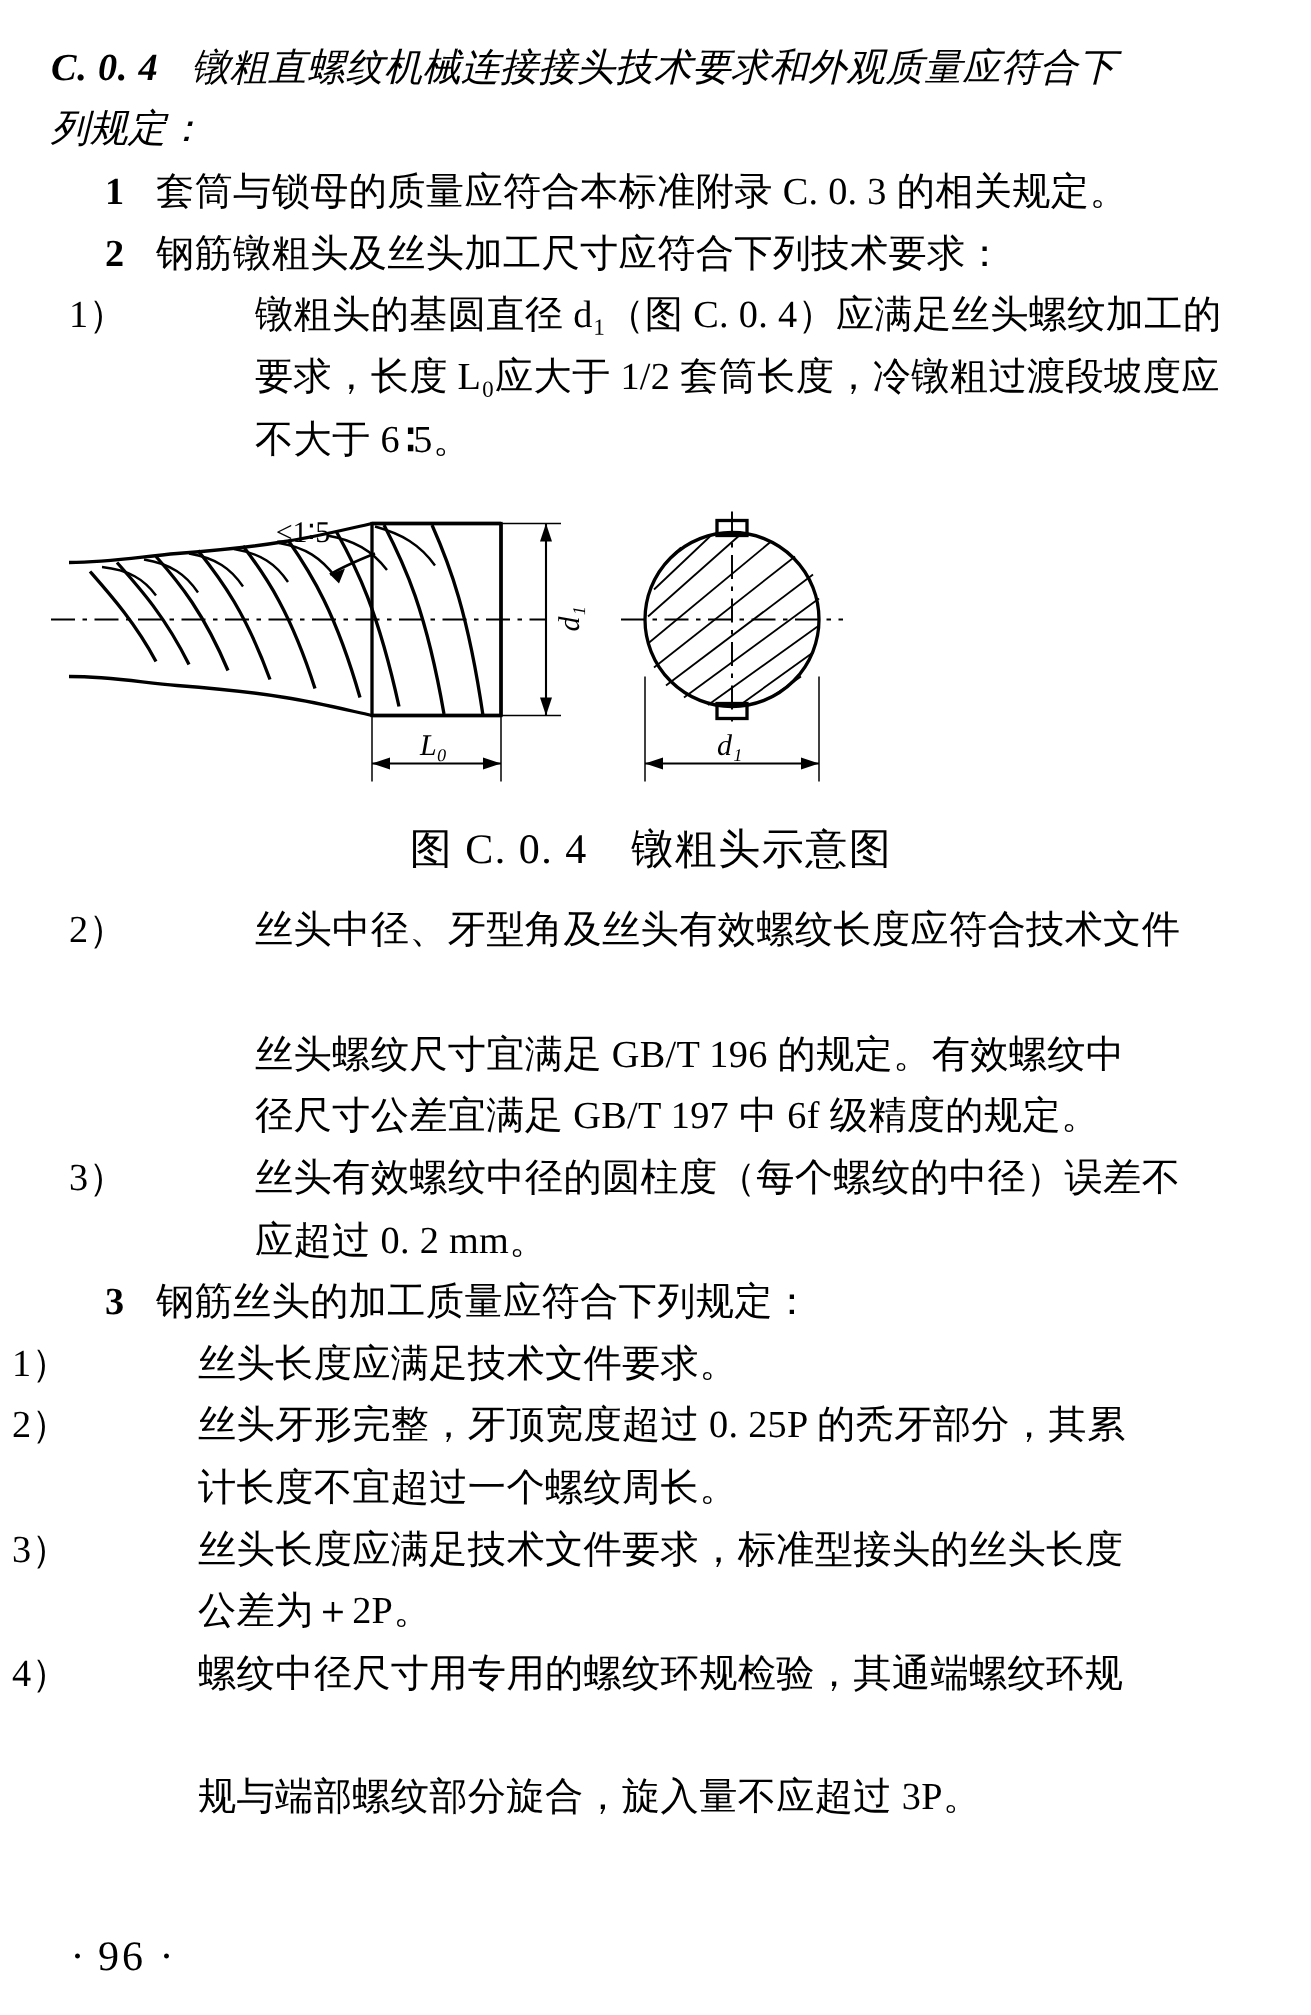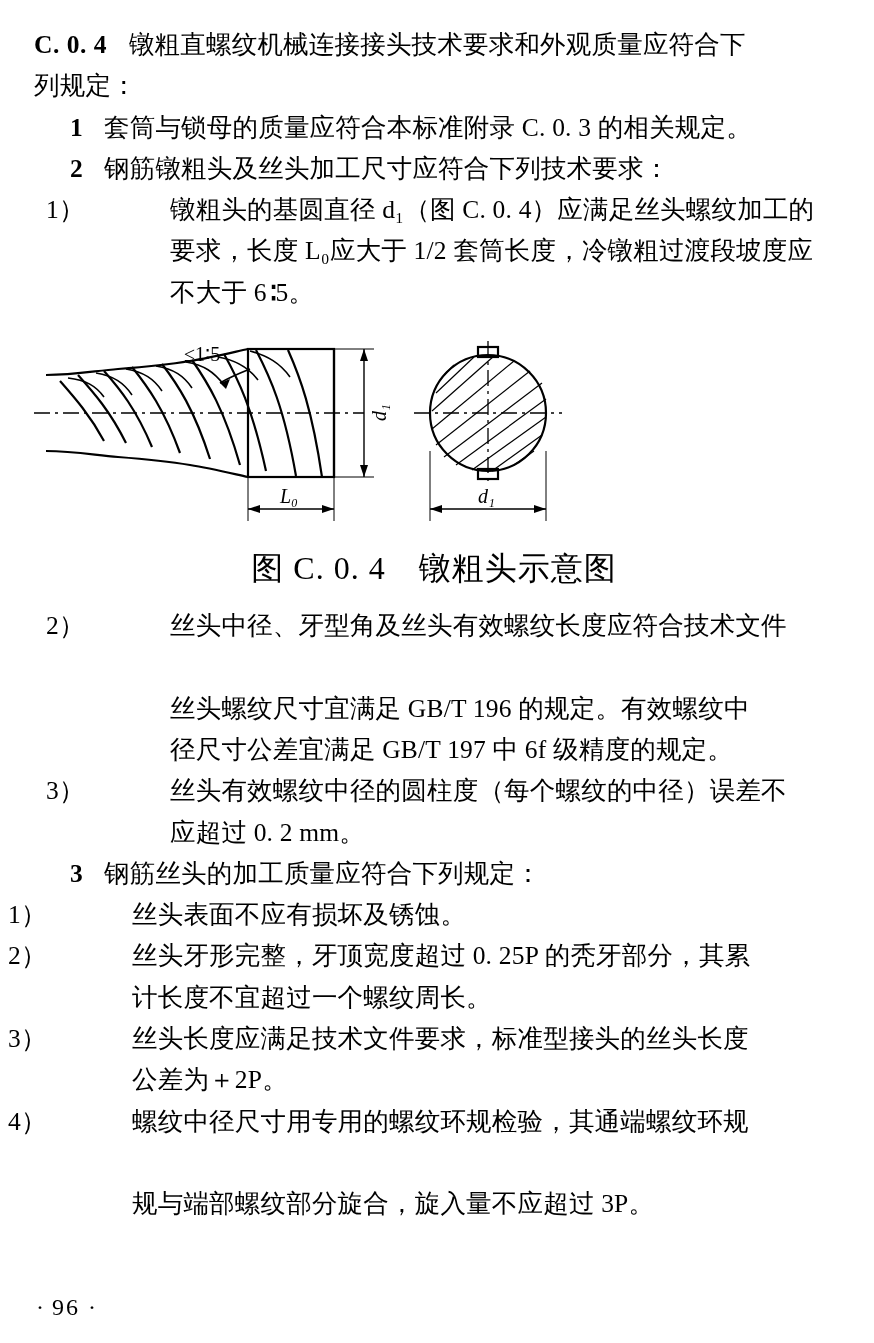--- a/index.html
+++ b/index.html
@@ -24,20 +24,21 @@
   }
   .block {
     font-size: 25.5px;
     line-height: 1.62;
     letter-spacing: 0.2px;
   }
   .clause-head {
     display: block;
     text-indent: 0;
     margin-bottom: 0;
+    font-style: italic;
   }
   .clause-num {
     font-family: "Liberation Serif", serif;
     font-weight: bold;
     letter-spacing: 0.5px;
   }
   .gap-wide { display: inline-block; width: 22px; }
 
   .lvl1 {
     display: block;
@@ -68,29 +69,29 @@
   .lat { font-family: "Liberation Serif", serif; }
 
   
   .figure-wrap {
     margin: 18px 0 2px 0;
     display: flex;
     justify-content: flex-start;
   }
   .figure-caption {
     text-align: center;
-    font-size: 32px;
+    font-size: 28px;
     margin: 6px 0 14px 0;
     letter-spacing: 1px;
   }
   .page-footer {
     position: absolute;
-    left: 36px;
+    left: 47px;
     bottom: 22px;
-    font-size: 24px;
+    font-size: 28px;
     letter-spacing: 2px;
   }
   .pf-dot { letter-spacing: 0; }
 </style>
 </head>
 <body>
 
 <div class="page">
 
   <div class="block clause-head">
@@ -205,21 +206,21 @@
   <div class="block lvl2">
     <span class="n lat">3）</span><span>丝头有效螺纹中径的圆柱度（每个螺纹的中径）误差不</span><br>
     <span>应超过 0. 2 mm。</span>
   </div>
 
   <div class="block lvl1">
     <span class="n lat">3</span><span>钢筋丝头的加工质量应符合下列规定：</span>
   </div>
 
   <div class="block lvl2b">
-    <span class="n lat">1）</span><span>丝头表面不应有损坏及锈蚀。</span>
+    <span class="n lat">1）</span><span>丝头长度应满足技术文件要求。</span>
   </div>
 
   <div class="block lvl2b">
     <span class="n lat">2）</span><span>丝头牙形完整，牙顶宽度超过 0. 25P 的秃牙部分，其累</span><br>
     <span>计长度不宜超过一个螺纹周长。</span>
   </div>
 
   <div class="block lvl2b">
     <span class="n lat">3）</span><span>丝头长度应满足技术文件要求，标准型接头的丝头长度</span><br>
     <span>公差为＋2P。</span>

